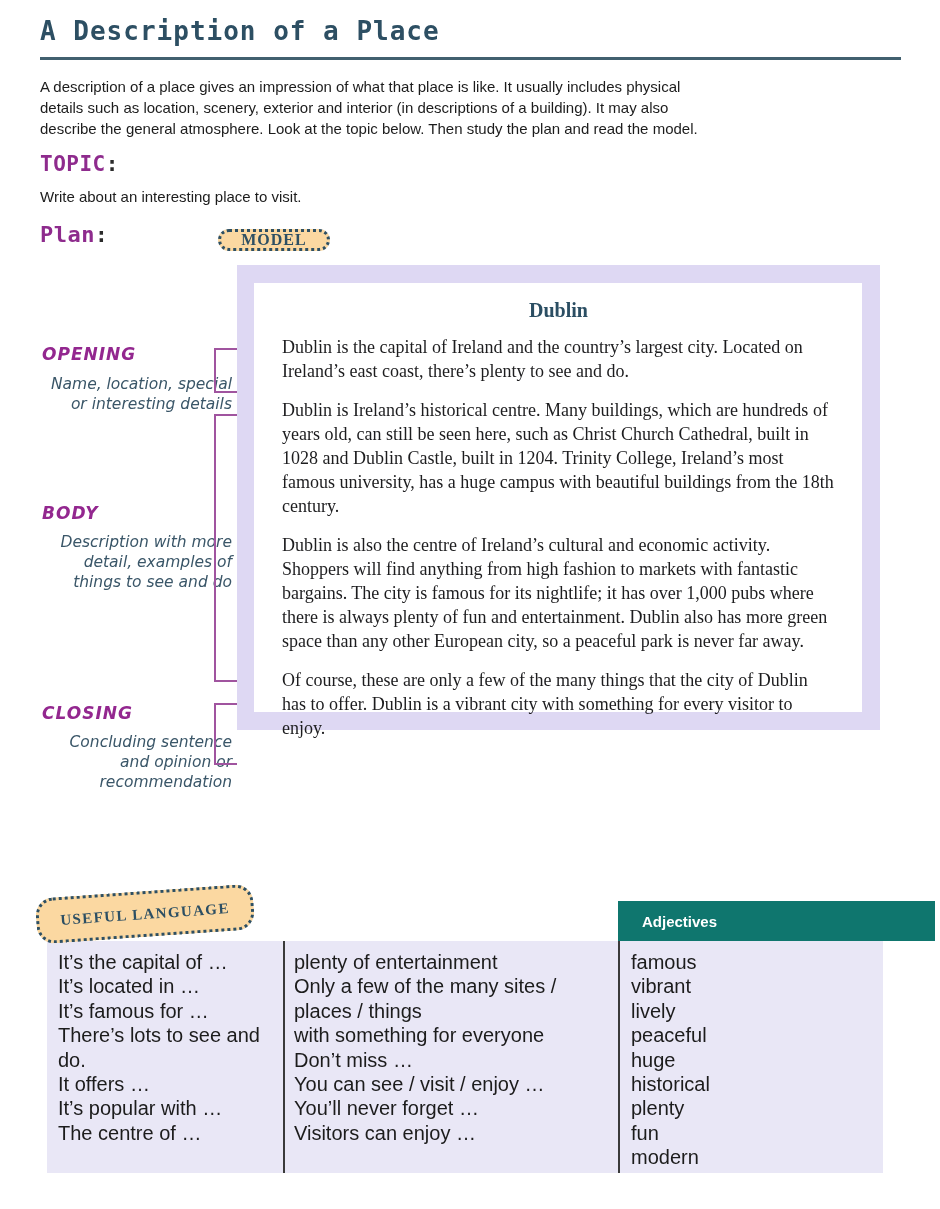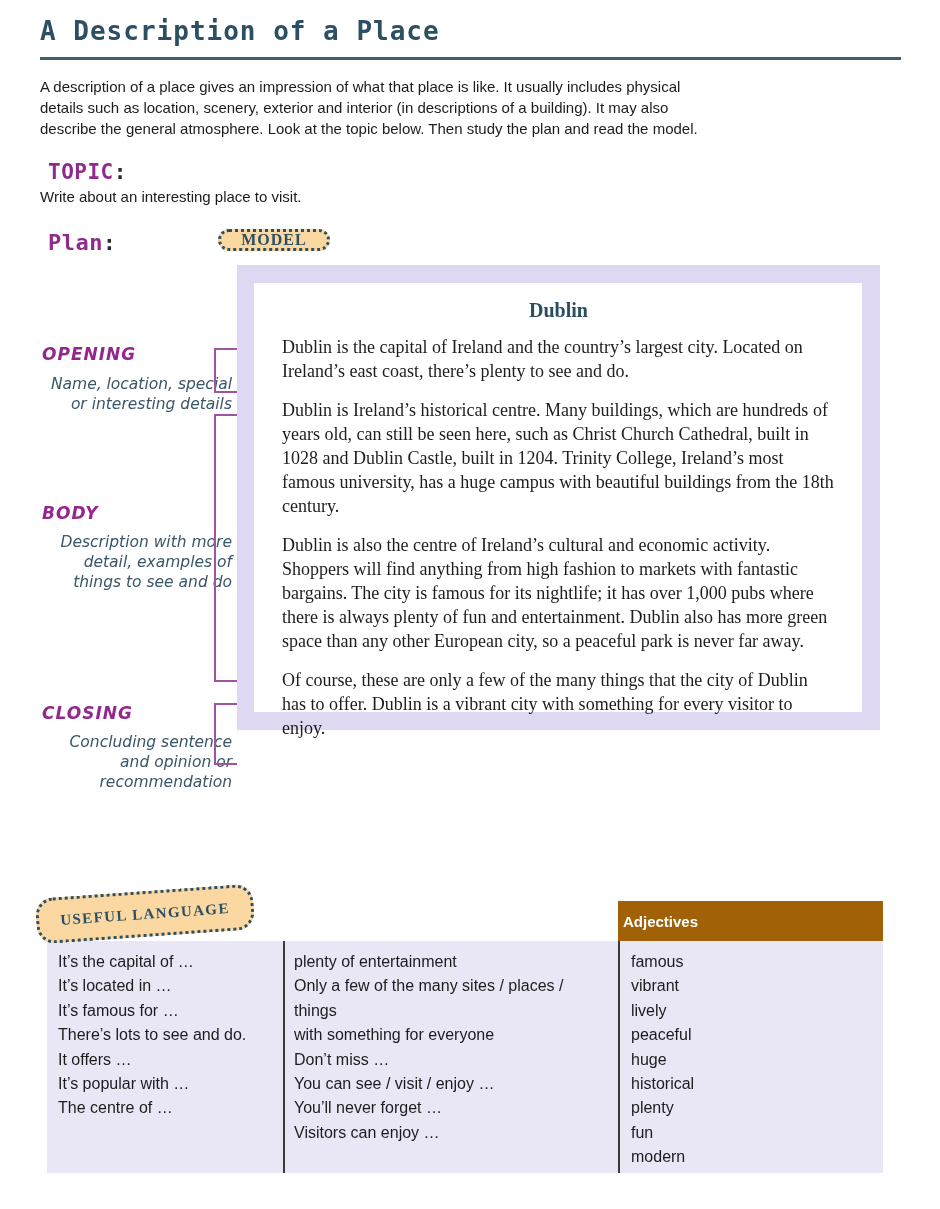--- a/index.html
+++ b/index.html
@@ -12,21 +12,21 @@
   .title {
     position:absolute; left:40px; top:16px; margin:0;
     font-family:"DejaVu Sans Mono","Liberation Mono",monospace;
     font-weight:bold; font-size:26px; letter-spacing:1px; color:#2d4f63;
   }
   .rule { position:absolute; left:40px; top:57px; width:861px; height:3px; background:#41606f; }
   .intro {
     position:absolute; left:40px; top:76px; margin:0; width:700px;
     font-size:15px; line-height:21px; white-space:pre-line; color:#1c1c1c;
   }
-  .kw-line { position:absolute; left:40px; margin:8px; }
+  .kw-line { position:absolute; left:40px; margin:0; }
   .kw-line.topic { top:152px; }
   .kw-line.plan  { top:222px; }
   .kw {
     font-family:"DejaVu Sans Mono","Liberation Mono",monospace;
     font-weight:bold; font-size:21px; color:#8e2b8d; letter-spacing:.5px;
   }
   .kw-line.plan .kw { font-size:22px; }
   .kw-colon {
     font-family:"DejaVu Sans Mono","Liberation Mono",monospace;
     font-weight:bold; font-size:21px; color:#2b2b2b;
@@ -89,25 +89,25 @@
   .bracket.b1 { top:348px; height:45px; }
   .bracket.b2 { top:414px; height:268px; }
   .bracket.b3 { top:703px; height:62px; }
 
   
   .ul-panel { position:absolute; left:47px; top:941px; width:836px; height:232px; background:#e9e7f6; }
   .divider { position:absolute; top:0; width:2px; height:232px; background:#3a3a3a; }
   .divider.d1 { left:236px; }
   .divider.d2 { left:571px; }
   .adj-header {
-    position:absolute; left:571px; top:-40px; width:265px; height:40px;
-    background:#a16207; color:#ffffff; font-weight:bold; font-size:15px;
-    display:flex; align-items:center; padding-left:5px; box-sizing:border-box;
-  }
-  .ul-col { position:absolute; top:9px; font-size:16px; line-height:24.4px; color:#1c1c1c; }
+    position:absolute; left:571px; top:-40px; width:317px; height:40px;
+    background:#0f766e; color:#ffffff; font-weight:bold; font-size:15px;
+    display:flex; align-items:center; padding-left:24px; box-sizing:border-box;
+  }
+  .ul-col { position:absolute; top:9px; font-size:20px; line-height:24.4px; color:#1c1c1c; }
   .ul-col.c1 { left:11px;  width:215px; }
   .ul-col.c2 { left:247px; width:315px; }
   .ul-col.c3 { left:584px; width:240px; }
 </style>
 </head>
 <body>
 
 <div class="page">
 
   <h1 class="title">A Description of a Place</h1>

